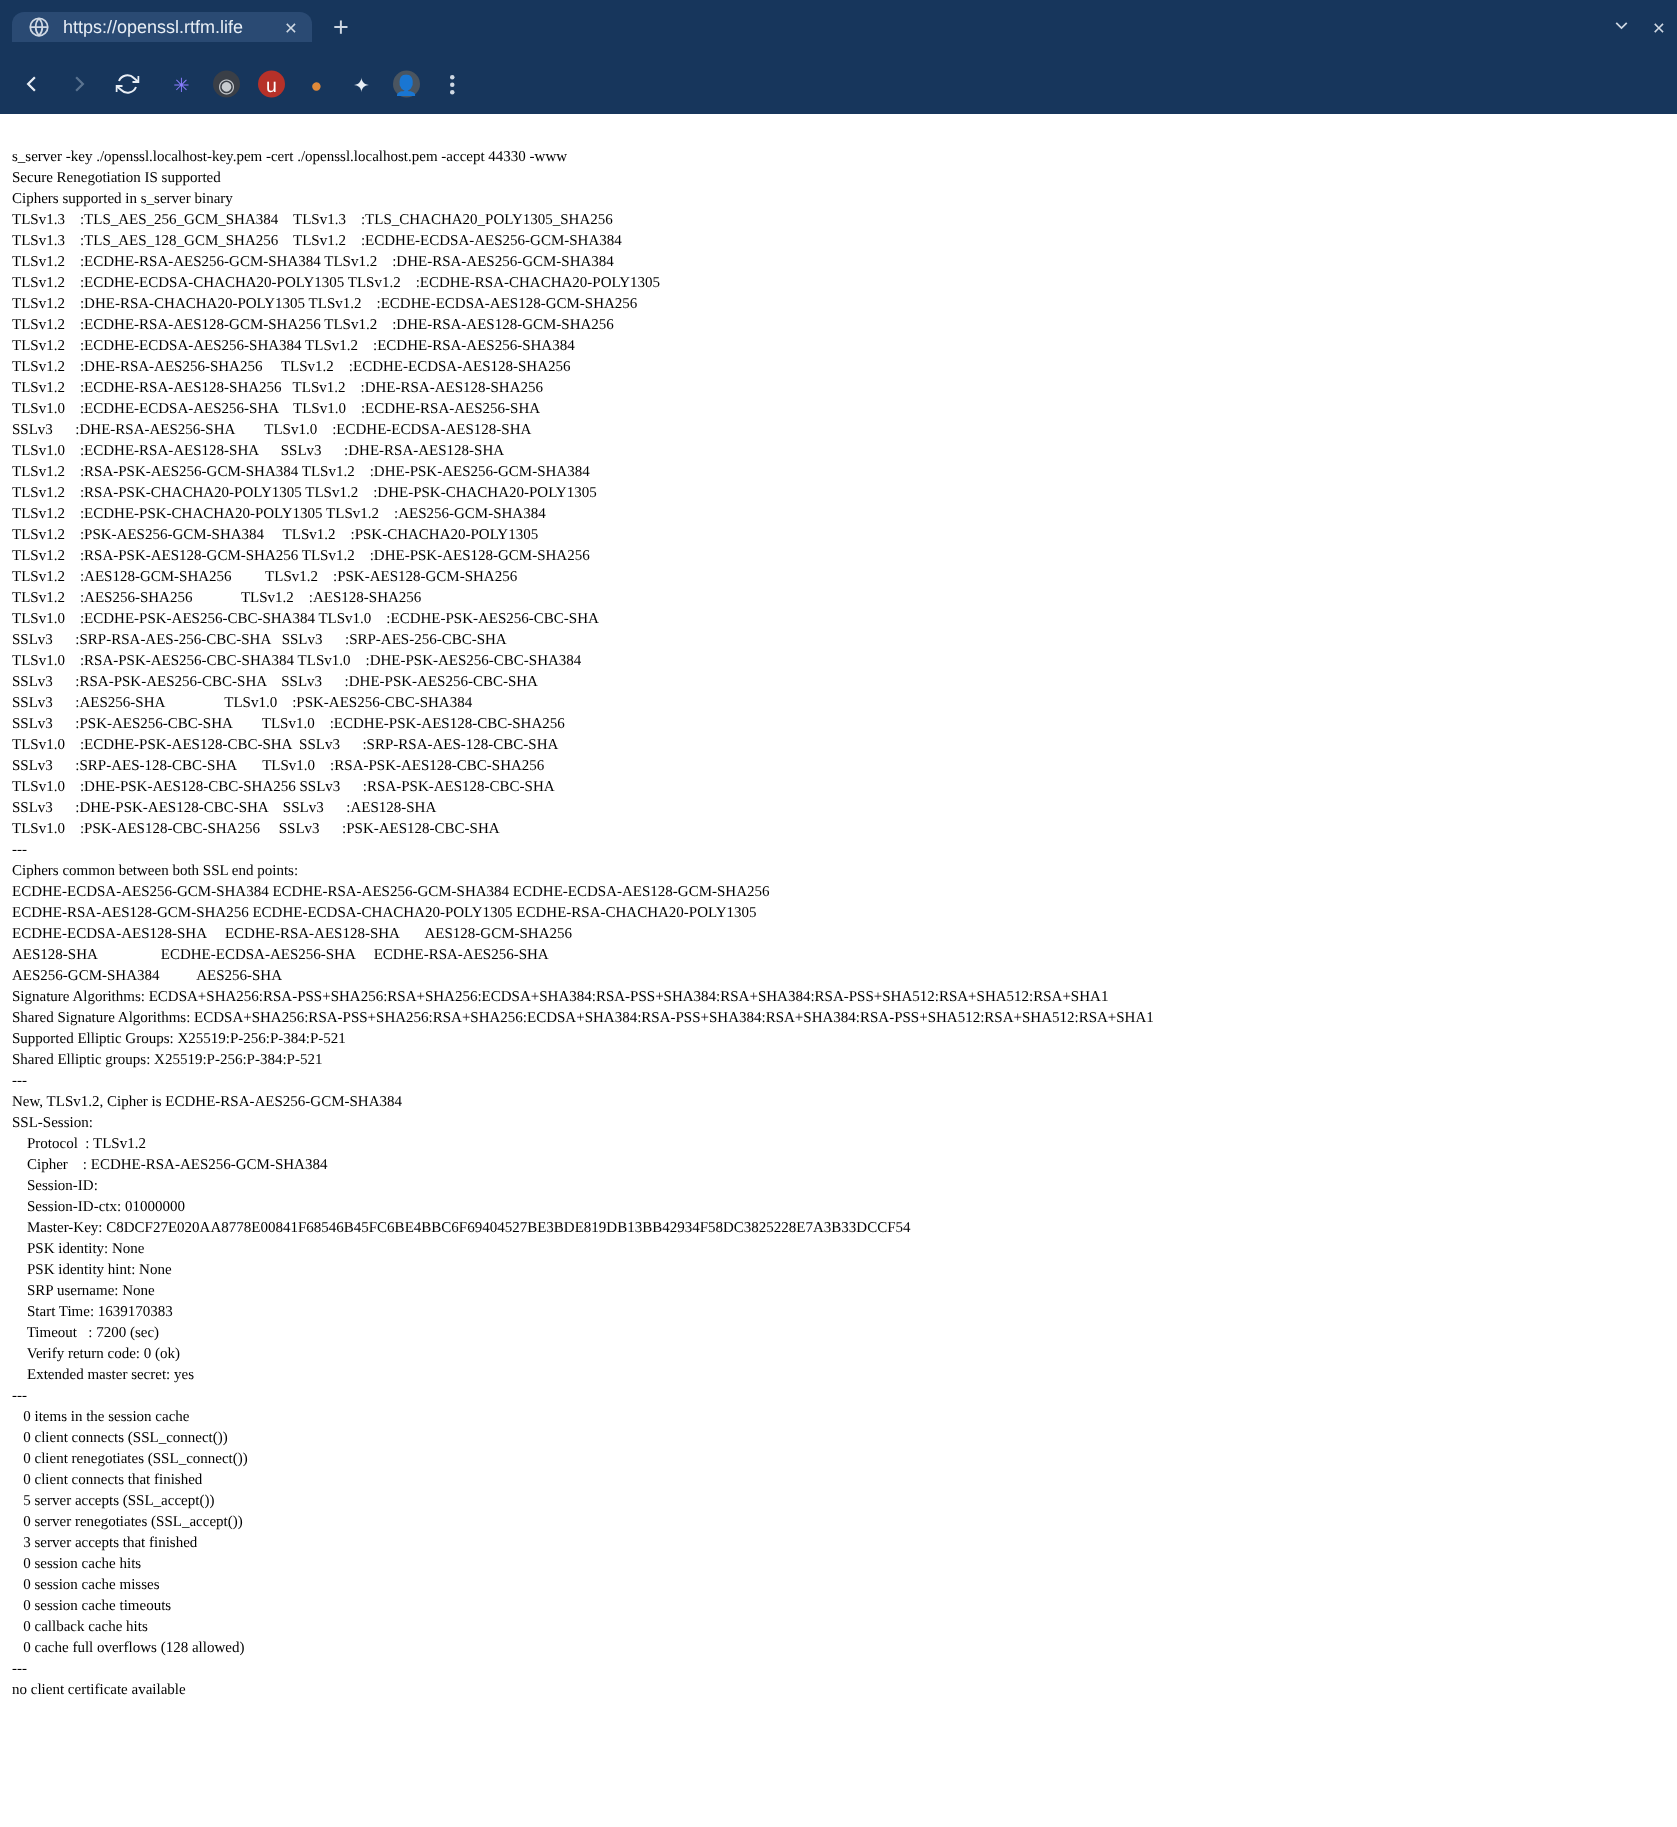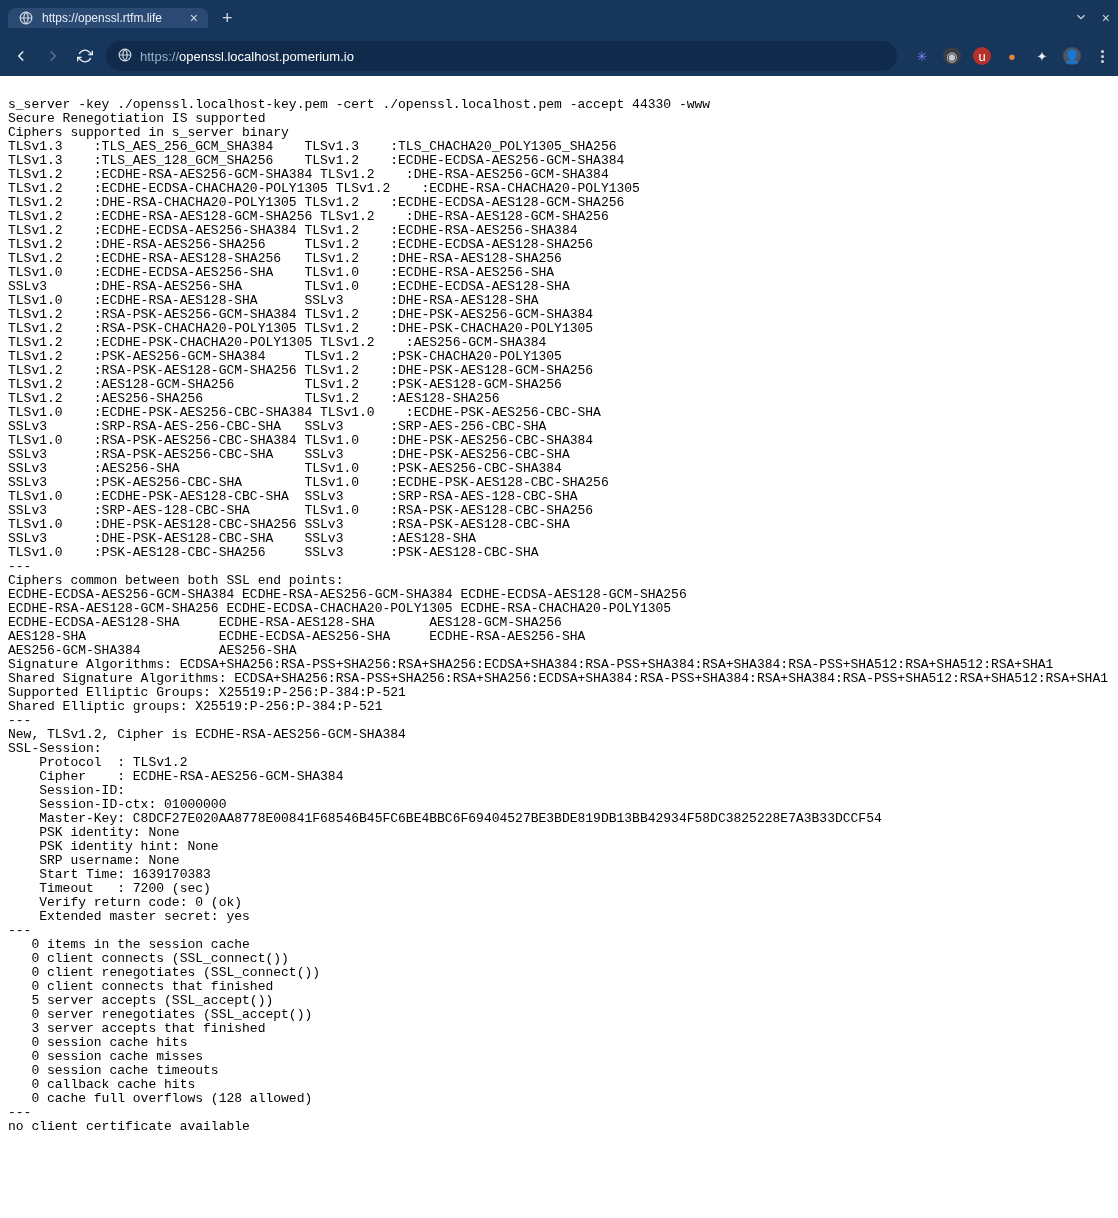--- a/index.html
+++ b/index.html
@@ -78,22 +78,22 @@
     width: 18px; height: 18px;
     display: flex; align-items: center; justify-content: center;
     font-size: 13px;
   }
   .ext-icon.circle { border-radius: 50%; }
   .menu-dots { display: flex; flex-direction: column; gap: 2px; cursor: pointer; padding: 0 4px; }
   .menu-dots span { width: 3px; height: 3px; background: #cfd8e3; border-radius: 50%; }
   .page-content {
     background: #ffffff;
     padding: 22px 8px 8px 8px;
-    font-family: Liberation Mono, monospace;
-    font-size: 13px;
+    font-family: Liberation Serif, serif;
+    font-size: 10px;
     line-height: 14px;
     color: #000000;
     white-space: pre;
     overflow: hidden;
   }
 </style>
 </head>
 <body>
 
 <div class="browser-chrome">
@@ -128,29 +128,20 @@
     <div class="nav-btn disabled">
       <svg width="18" height="18" viewBox="0 0 24 24" fill="none" stroke="#5a7390" stroke-width="2">
           <path d="M9 18l6-6-6-6"></path>
         </svg>
     </div>
     <div class="nav-btn">
       <svg width="16" height="16" viewBox="0 0 24 24" fill="none" stroke="#e8eef5" stroke-width="2">
           <path d="M23 4v6h-6M1 20v-6h6"></path>
           <path d="M3.5 9a9 9 0 0114.8-3L23 10M1 14l4.7 4a9 9 0 0014.8-3"></path>
         </svg>
-    </div>
-    <div class="omnibox">
-      <span class="url-secure">
-        <svg width="14" height="14" viewBox="0 0 24 24" fill="none" stroke="#cfd8e3" stroke-width="2">
-          <circle cx="12" cy="12" r="10"></circle>
-          <path d="M2 12h20M12 2a15 15 0 010 20M12 2a15 15 0 000 20"></path>
-        </svg>
-      </span>
-      <span class="url-text"><span>https://</span><span class="host">openssl.localhost.pomerium.io</span><span></span></span>
     </div>
     <div class="ext-icons" id="ext-icons">
         <div class="ext-icon circle" style="background: transparent; color: rgb(138, 125, 255);">✳</div>
         <div class="ext-icon circle" style="background: rgb(58, 63, 71); color: rgb(200, 204, 208);">◉</div>
         <div class="ext-icon circle" style="background: rgb(182, 49, 41); color: rgb(255, 255, 255);">u</div>
         <div class="ext-icon circle" style="background: transparent; color: rgb(224, 138, 58);">●</div>
         <div class="ext-icon circle" style="background: transparent; color: rgb(232, 238, 245);">✦</div>
         <div class="ext-icon circle" style="background: rgb(74, 85, 96); color: rgb(232, 238, 245);">👤</div>
       </div>
     <div class="menu-dots">

